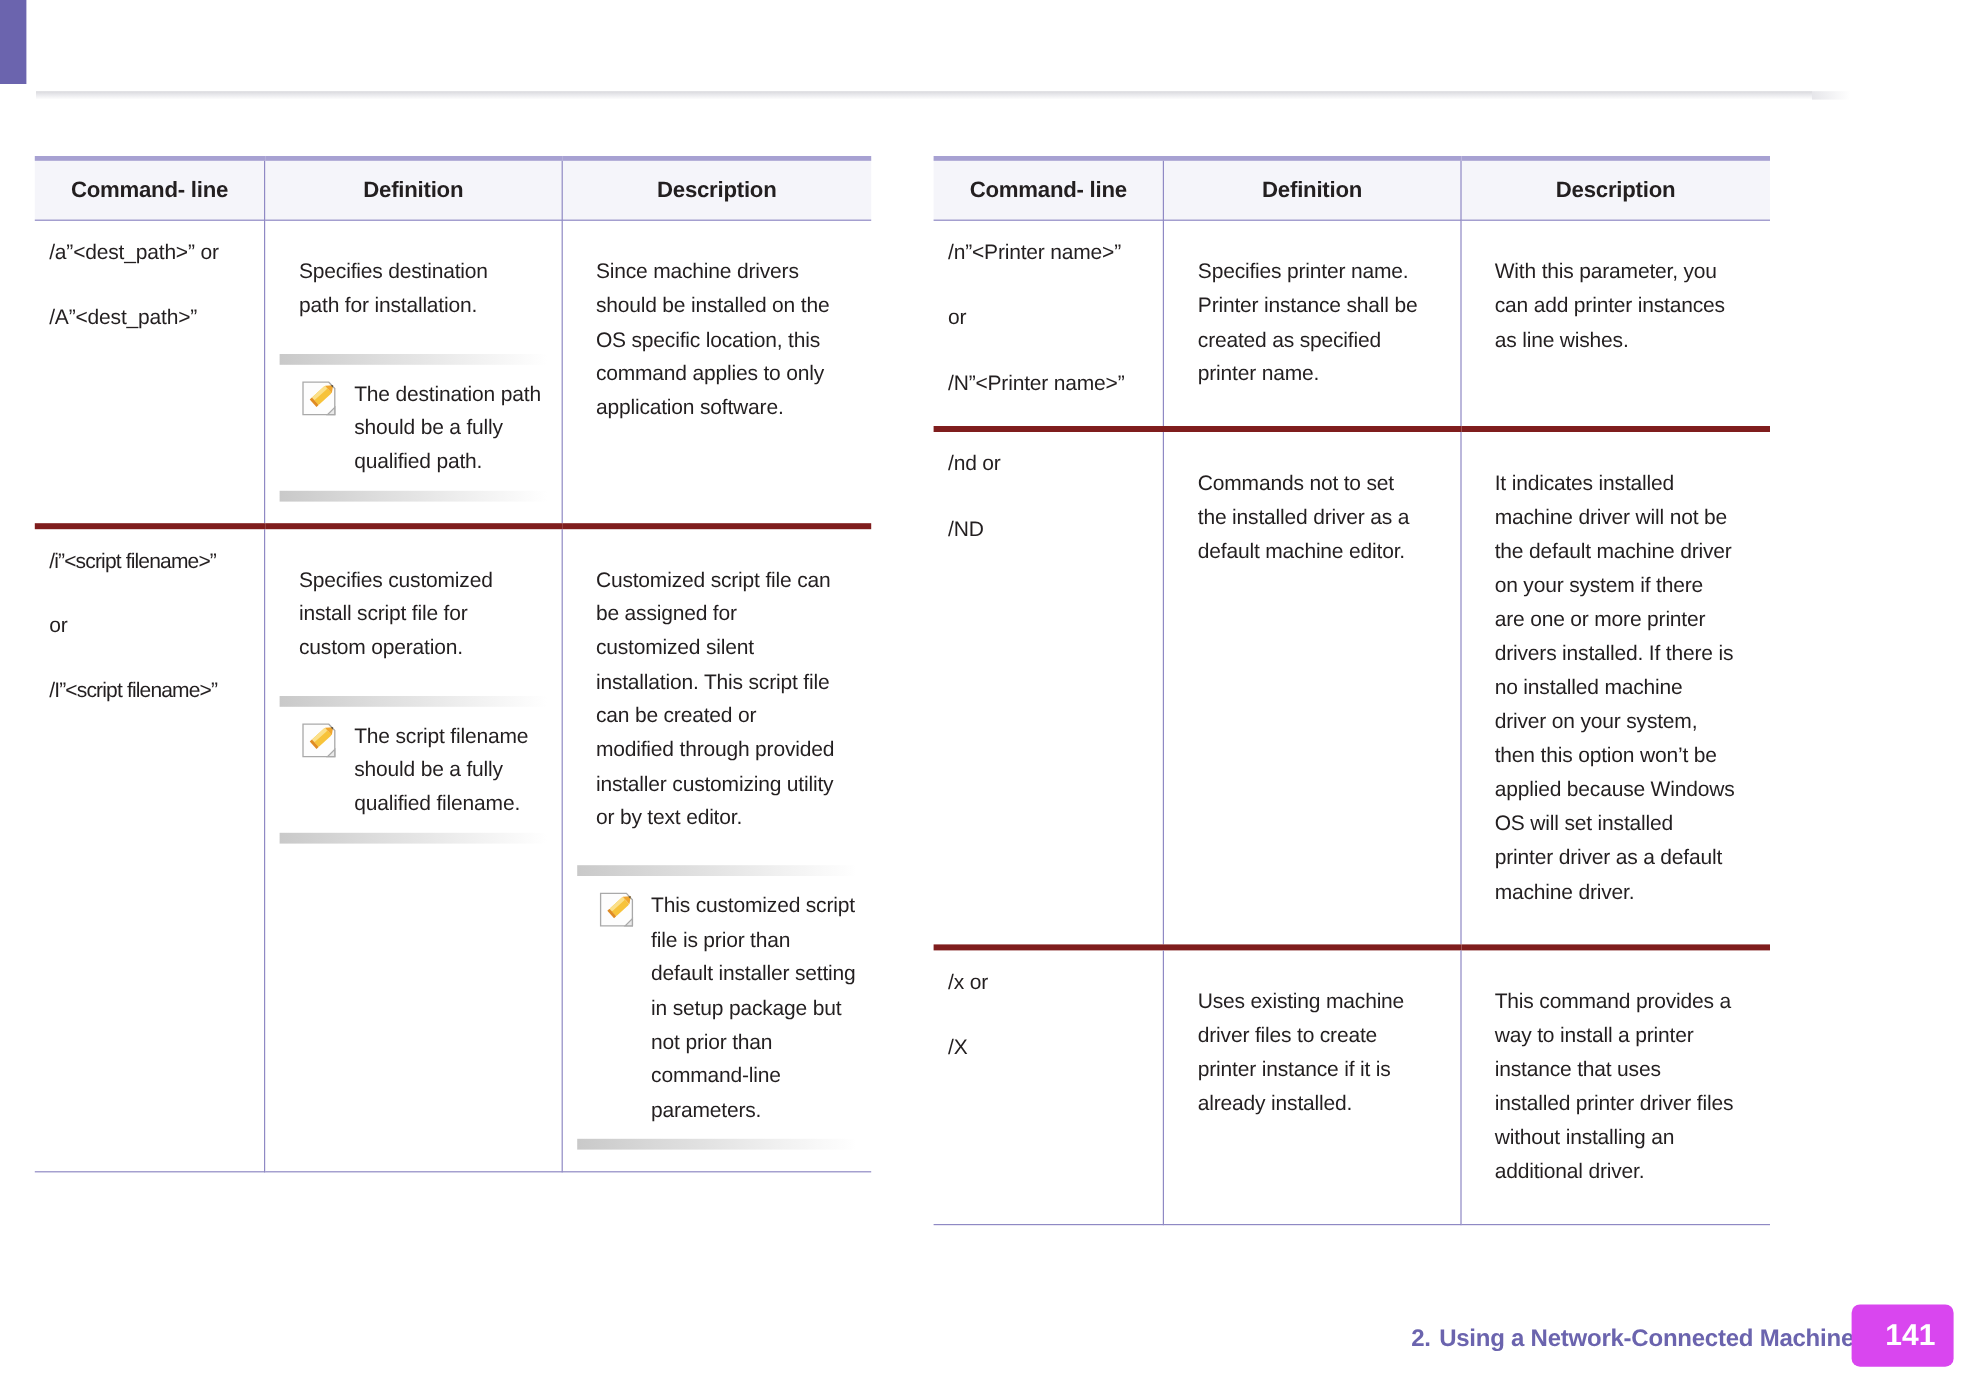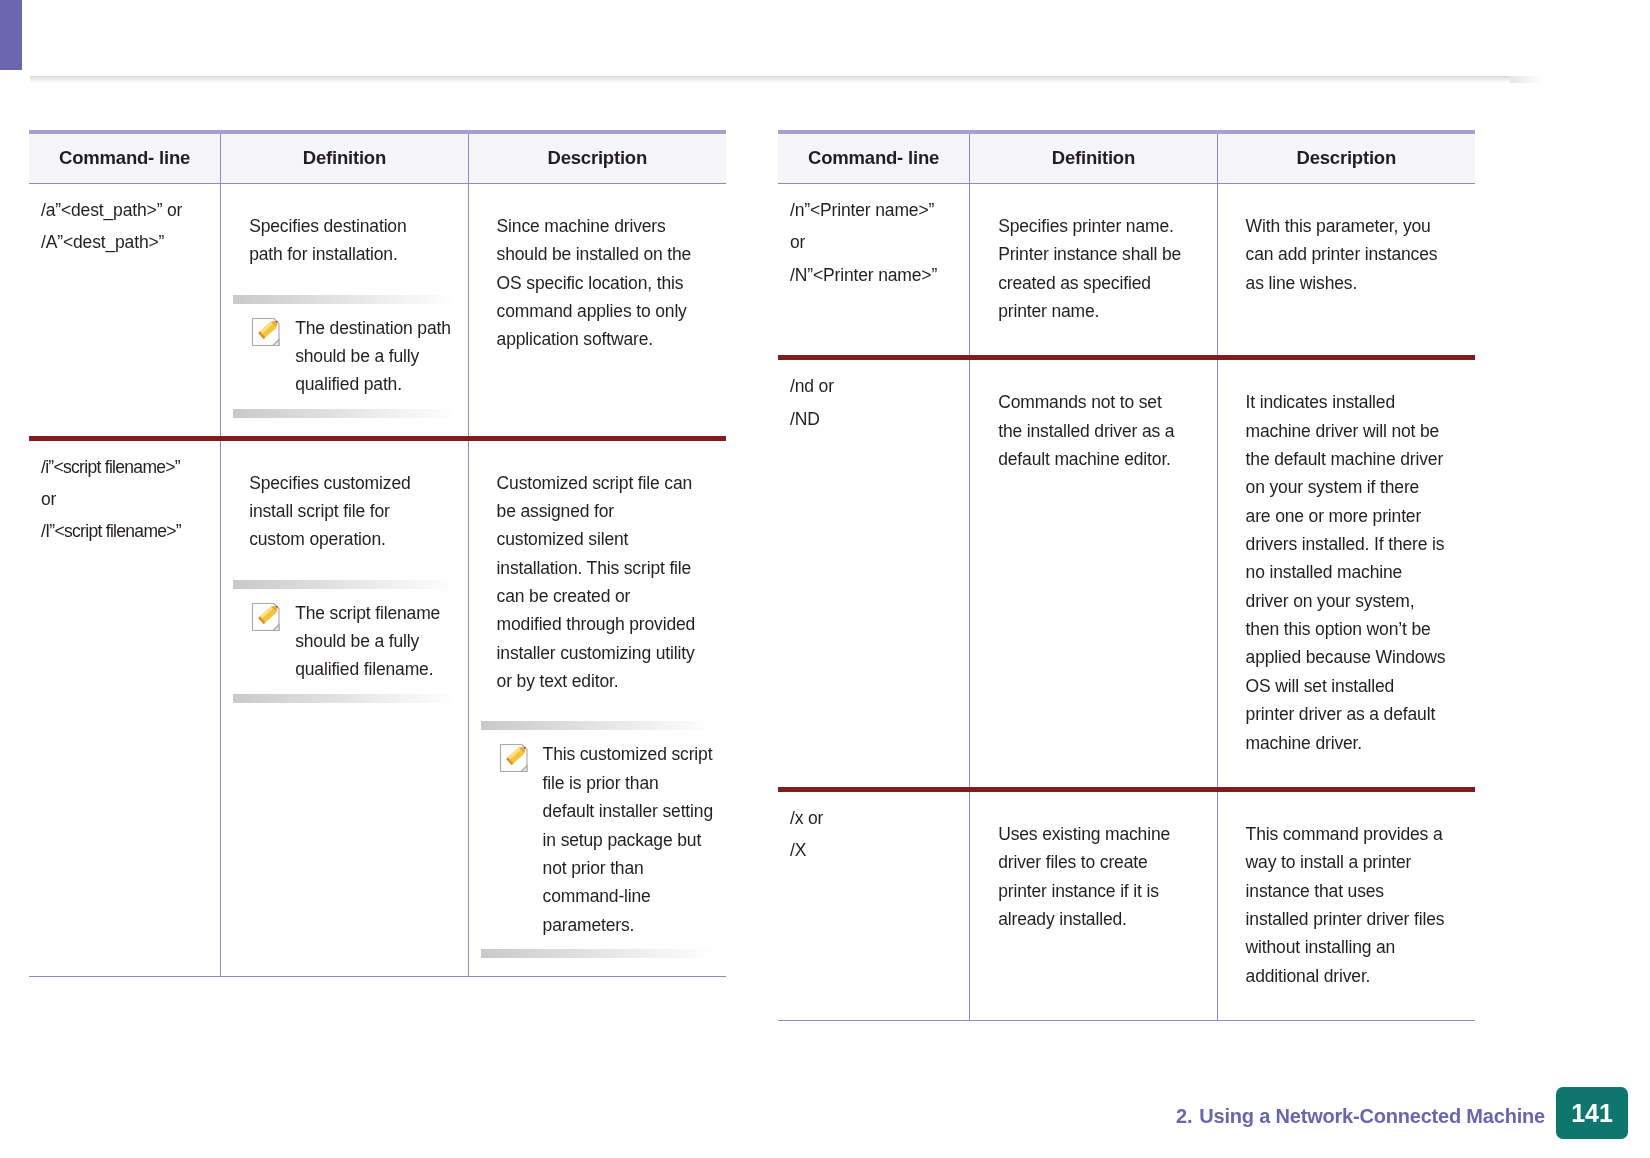--- a/index.html
+++ b/index.html
@@ -102,21 +102,21 @@
     letter-spacing: -0.15px;
   }
   table.cmdtable tbody td:last-child { border-right: none; }
   table.cmdtable tbody tr:last-child td { border-bottom: 1px solid #8f89c4; }
 
   .col-cmd  { width: 27.5%; }
   .col-def  { width: 35.5%; }
   .col-desc { width: 37.0%; }
 
   .cmd-line { white-space: nowrap; }
-  .cmd-line + .cmd-line { margin-top: 4px; }
+  .cmd-line + .cmd-line { margin-top: 26px; }
   .tight { letter-spacing: -0.7px; }
 
   p.para { margin: 16px; }
 
   
   .notebox {
     margin-top: 26px;
     margin-bottom: 4px;
     position: relative;
   }
@@ -163,28 +163,29 @@
     letter-spacing: -0.2px;
     white-space: nowrap;
   }
   .footer-chapter .num { margin-right: 7px; }
   .footer-page {
     position: absolute;
     right: 22px;
     bottom: -3px;
     width: 72px;
     height: 52px;
-    background: #0f766e;
+    background: #d946ef;
     border-radius: 7px;
     color: #ffffff;
     font-size: 25px;
     font-weight: bold;
     display: flex;
     align-items: center;
     justify-content: center;
+    padding-left: 13px;
   }
 </style>
 </head>
 <body>
 
 <div class="page-header">
   <div class="accent-bar"></div>
   <div class="header-rule"></div>
 </div>
 

